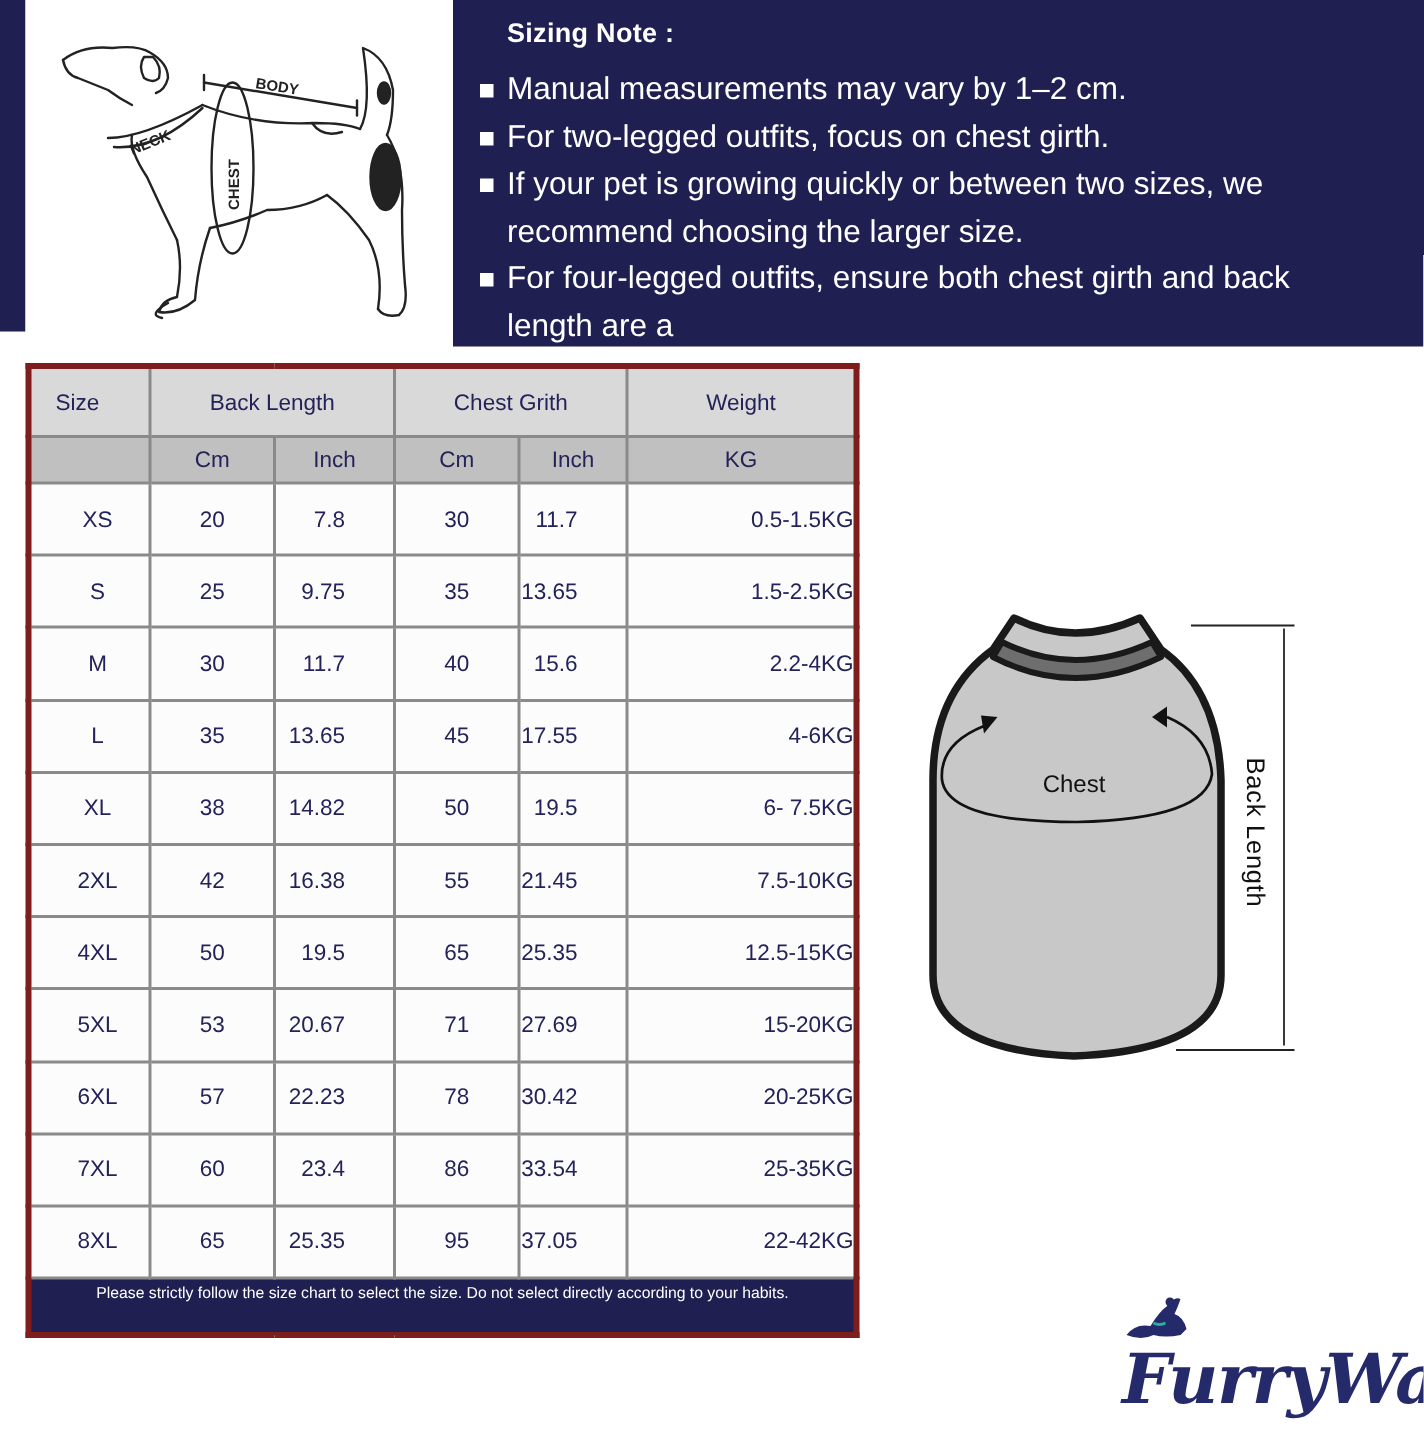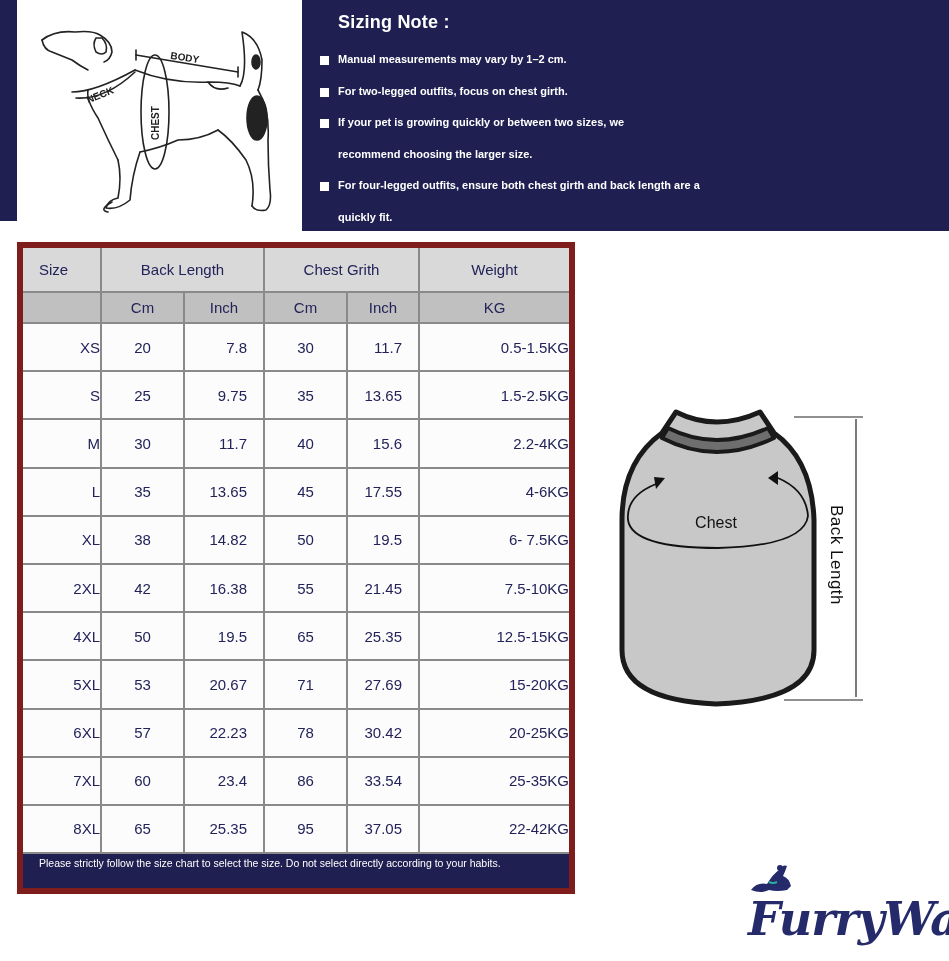--- a/index.html
+++ b/index.html
@@ -3,37 +3,37 @@
 <meta charset="utf-8">
 <style>
   * { box-sizing: border-box; margin: 0; padding: 0; }
   body { width: 949px; height: 961px; background: #ffffff; position: relative; overflow: hidden;
          font-family: "Liberation Sans", "DejaVu Sans", sans-serif; color: #23235a; }
   .navy-strip { position: absolute; left: 0; top: 0; width: 17px; height: 221px; background: #1f1f52; }
   .dog-illus { position: absolute; left: 17px; top: 0; width: 284px; height: 221px; background: #fff; }
   .note-panel { position: absolute; left: 302px; top: 0; width: 647px; height: 231px; background: #1f1f52; color: #fff; }
   .note-title { position: absolute; left: 36px; top: 12px; font-size: 18px; font-weight: bold; letter-spacing: 0.2px; }
   .note-list { position: absolute; left: 18px; top: 44px; list-style: none; }
-  .note-list li { position: relative; padding-left: 18px; font-size: 11px; line-height: 31.5px; width: 600px; font-weight: bold; }
+  .note-list li { position: relative; padding-left: 18px; font-size: 21px; line-height: 31.5px; width: 600px; }
   .note-list li .bullet { position: absolute; left: 0; top: 12px; width: 9px; height: 9px; background: #fff; }
   .note-list li .cont { display: block; }
 
   table.size-table { position: absolute; left: 17px; top: 242px; width: 552px; border-collapse: collapse;
-                     border: 6px solid #7f1d1d; table-layout: fixed; }
+                     border: 4px solid #7f1d1d; table-layout: fixed; }
   table.size-table td, table.size-table th { border: 2px solid #8a8a8a; font-size: 15px; color: #23235a; font-weight: normal; }
   .hdr1 th { background: #d9d9d9; height: 47px; font-size: 16.5px; }
   .hdr2 th { background: #c0c0c0; height: 31px; font-size: 15.5px; }
   .hdr1 th.size-hdr { text-align: left; padding-left: 16px; }
   tbody td { background: #fdfcfd; height: 48.2px; }
-  td.c-size { text-align: right; padding-left: 10px; }
+  td.c-size { text-align: center; padding-left: 10px; }
   td.c-num { text-align: center; margin-top: 44px; }
-  td.c-inch { text-align: right; padding-right: 16px; }
+  td.c-inch { text-align: right; padding-right: 32px; }
   td.c-w { text-align: right; }
   .footer-note { background: #1f1f52 !important; color: #fff !important; font-size: 10.5px !important; line-height: 13px;
-                 height: 38px; padding: 3px 16px 4px 16px; text-align: left; vertical-align: top; }
+                 height: 38px; padding: 3px 16px 4px 16px; text-align: center; vertical-align: top; }
 
   .garment { position: absolute; left: 610px; top: 405px; width: 260px; height: 310px; }
   .back-label { position: absolute; left: 826px; top: 505px; writing-mode: vertical-rl; font-size: 17px; color: #111; letter-spacing: 0.5px; }
 
   .logo { position: absolute; left: 745px; top: 860px; width: 190px; height: 92px; }
   .logo-text { position: absolute; left: 748px; top: 892px; font-size: 46px; font-weight: bold; color: #252a6b;
                font-family: "DejaVu Serif", serif; letter-spacing: -1px; font-style: italic; }
 </style>
 </head>
 <body>

